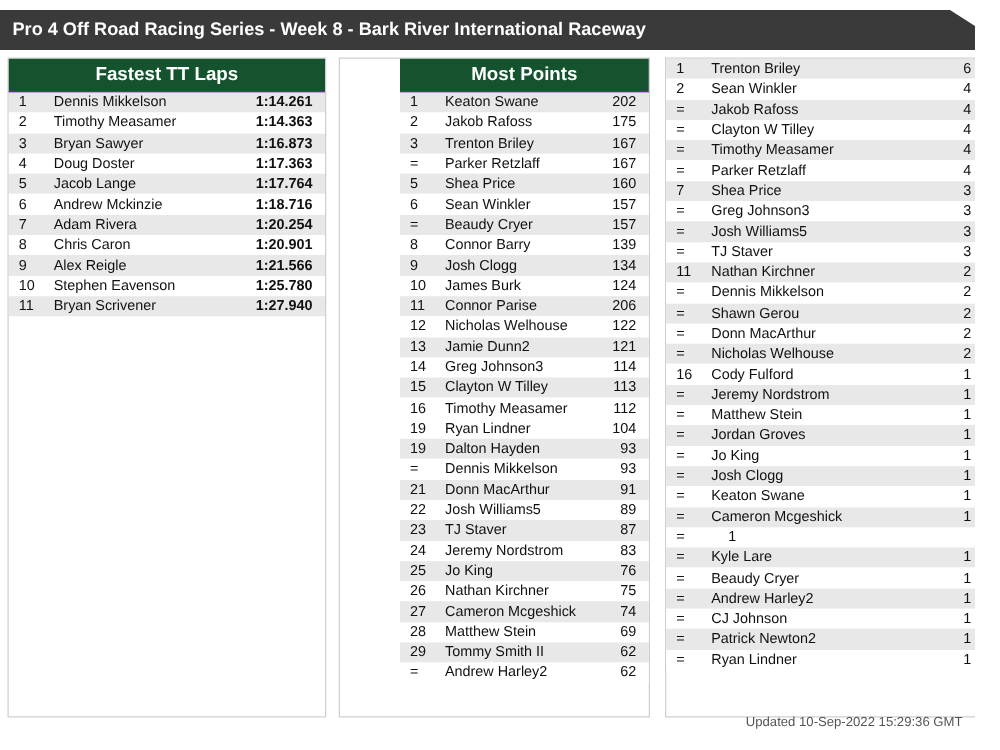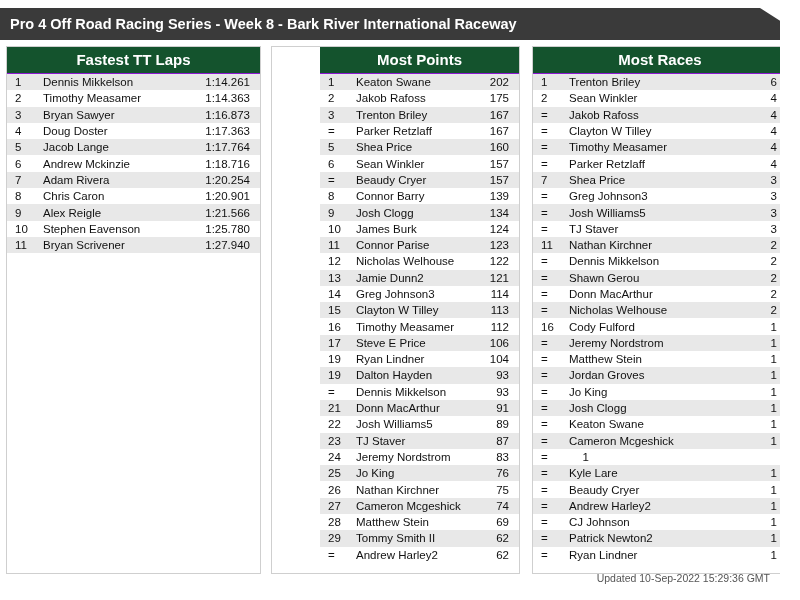--- a/index.html
+++ b/index.html
@@ -96,21 +96,21 @@
     padding-left: 6px;
     white-space: nowrap;
     overflow: hidden;
     text-overflow: ellipsis;
   }
   .c-val {
     flex: 0 0 auto;
     padding-right: 10px;
     text-align: right;
   }
-  .panel-tt .c-val { width: 60px; }
+  .panel-tt .c-val { width: 60px; font-weight: bold; }
   .panel-points .c-val { width: 34px; }
   .panel-races .c-val { width: 26px; }
 
   
   .footer {
     position: absolute;
     right: 10px;
     top: 572px;
     font-size: 10.5px;
     color: #555555;
@@ -239,21 +239,21 @@
           <span class="c-val">134</span>
         </li>
         <li class="row plain">
           <span class="c-pos">10</span>
           <span class="c-name">James Burk</span>
           <span class="c-val">124</span>
         </li>
         <li class="row alt">
           <span class="c-pos">11</span>
           <span class="c-name">Connor Parise</span>
-          <span class="c-val">123</span>
+          <span class="c-val">206</span>
         </li>
         <li class="row plain">
           <span class="c-pos">12</span>
           <span class="c-name">Nicholas Welhouse</span>
           <span class="c-val">122</span>
         </li>
         <li class="row alt">
           <span class="c-pos">13</span>
           <span class="c-name">Jamie Dunn2</span>
           <span class="c-val">121</span>
@@ -266,25 +266,20 @@
         <li class="row alt">
           <span class="c-pos">15</span>
           <span class="c-name">Clayton W Tilley</span>
           <span class="c-val">113</span>
         </li>
         <li class="row plain">
           <span class="c-pos">16</span>
           <span class="c-name">Timothy Measamer</span>
           <span class="c-val">112</span>
         </li>
-        <li class="row alt">
-          <span class="c-pos">17</span>
-          <span class="c-name">Steve E Price</span>
-          <span class="c-val">106</span>
-        </li>
         <li class="row plain">
           <span class="c-pos">19</span>
           <span class="c-name">Ryan Lindner</span>
           <span class="c-val">104</span>
         </li>
         <li class="row alt">
           <span class="c-pos">19</span>
           <span class="c-name">Dalton Hayden</span>
           <span class="c-val">93</span>
         </li>
@@ -340,21 +335,20 @@
         </li>
         <li class="row plain">
           <span class="c-pos">=</span>
           <span class="c-name">Andrew Harley2</span>
           <span class="c-val">62</span>
         </li>
       </ul>
   </div>
 
   <div class="panel panel-races">
-    <div class="panel-head">Most Races</div>
     <ul class="rows" id="rows-races">
         <li class="row alt">
           <span class="c-pos">1</span>
           <span class="c-name">Trenton Briley</span>
           <span class="c-val">6</span>
         </li>
         <li class="row plain">
           <span class="c-pos">2</span>
           <span class="c-name">Sean Winkler</span>
           <span class="c-val">4</span>

